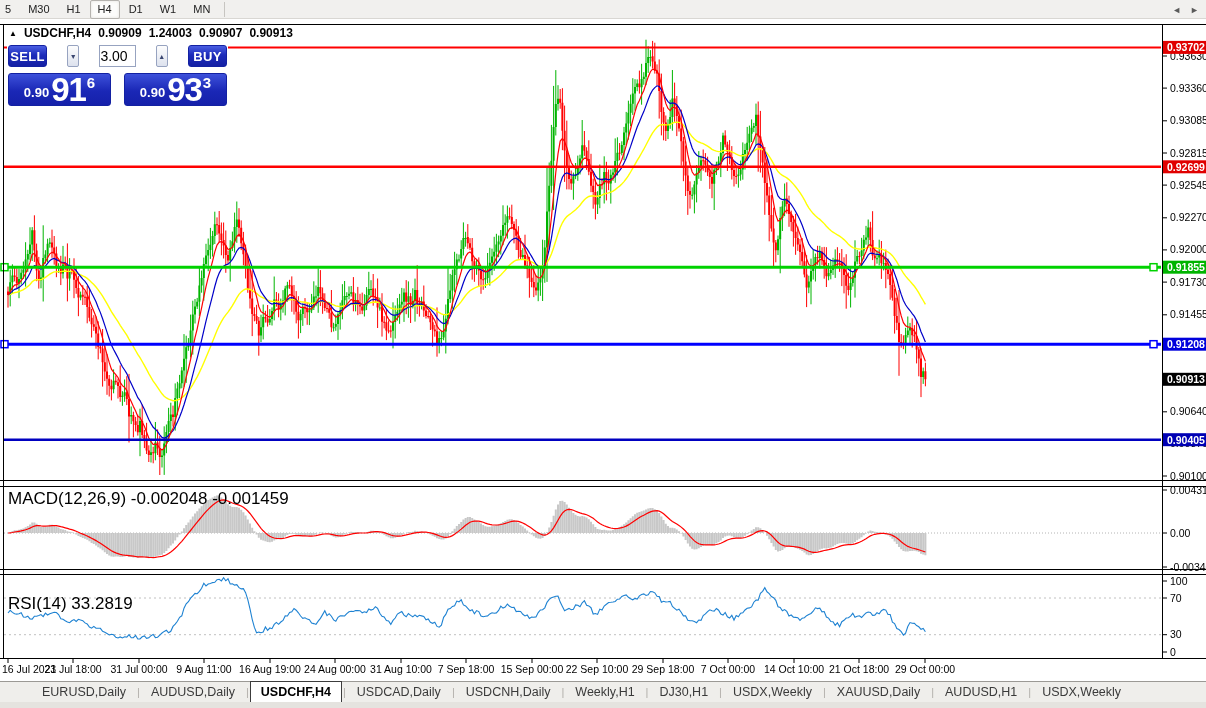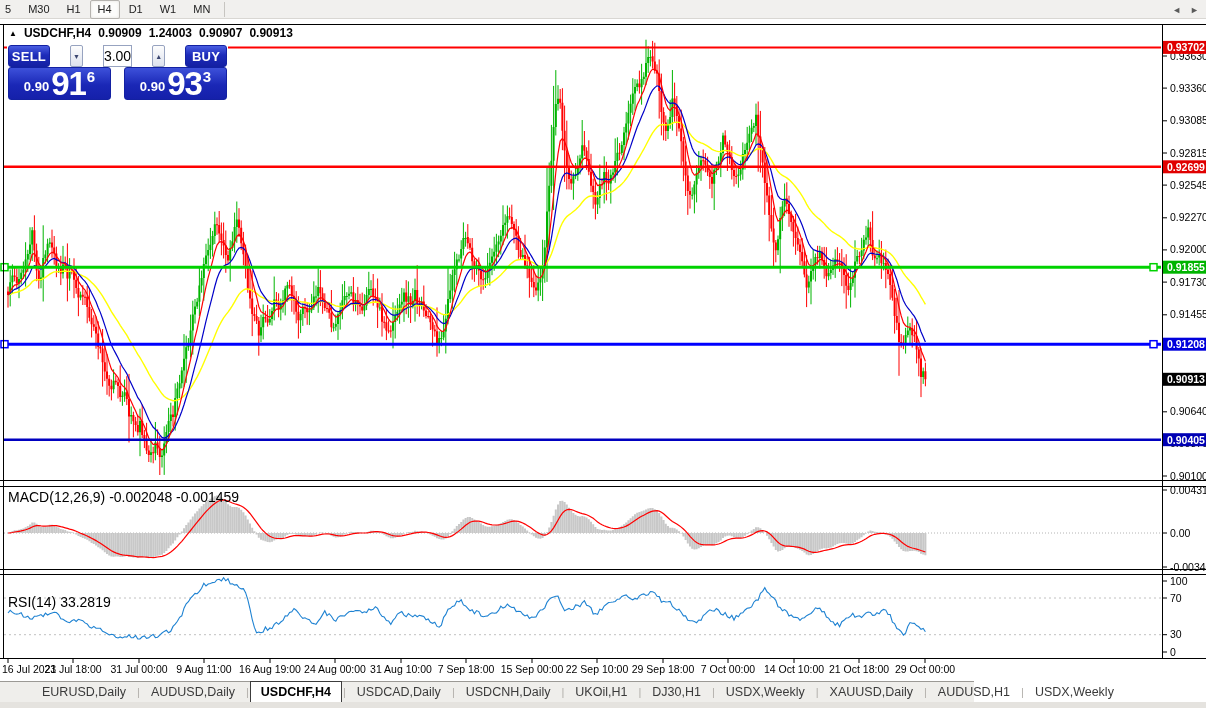--- a/index.html
+++ b/index.html
@@ -18,30 +18,30 @@
   .trade-panel{position:absolute;left:7px;top:44px;width:219px;z-index:5;background:#fff;padding:1px}
   .tp-row{display:flex;gap:20px}
   .btn-blue{background:linear-gradient(#4a5ee2,#1d2cba 45%,#1420a4);color:#fff;border:1px solid #1321a2;
             border-radius:3px;display:flex;align-items:center;justify-content:center;
             font-size:13px;font-weight:bold;letter-spacing:.3px}
   .tp-sell,.tp-buy{width:56px;height:22px;box-sizing:border-box}
   .spin{width:17px;height:22px;box-sizing:border-box;background:linear-gradient(#fdfdfd,#dde2ee);
         border:1px solid #97a3c0;border-radius:2px;color:#3a4670;display:flex;align-items:center;
         justify-content:center;font-size:7px}
   .vol{flex:1;height:22px;box-sizing:border-box;background:#fff;border:1px solid #97a3c0;
-       font-size:14px;color:#000;display:flex;align-items:center;justify-content:flex-end;}
-  .tp-row2{margin-top:0;display:flex;gap:13px}
+       font-size:14px;color:#000;display:flex;align-items:center;justify-content:flex-end;padding-right:7px}
+  .tp-row2{margin-top:6px;display:flex;gap:13px}
   .pricebox{width:107px;height:33px;box-sizing:border-box;border:1px solid #1321a2;border-radius:3px;
             background:linear-gradient(#3d51da,#1a27b6 55%,#1520aa);color:#fff;
             display:flex;align-items:flex-end;justify-content:center;padding-bottom:1px}
   .p-prefix{font-size:13px;font-weight:bold;margin:0 2px 4px 0}
   .p-main{font-size:33px;line-height:29px;font-weight:700;letter-spacing:-1px}
   .p-sup{font-size:15px;font-weight:bold;margin:0 0 13px 1px}
-  .indlabel{position:absolute;z-index:5;font-size:14px;color:#000;white-space:nowrap}
-  .tabbar{position:absolute;left:0;top:681px;width:974px;height:21px;background:#efeeeb;
+  .indlabel{position:absolute;z-index:5;font-size:17px;color:#000;white-space:nowrap}
+  .tabbar{position:absolute;left:0;top:681px;width:1206px;height:21px;background:#efeeeb;
           border-top:1px solid #9b9995;display:flex;align-items:center;padding-left:32px;
           box-sizing:border-box;font-size:12.5px;color:#3a3a3a;z-index:6}
   .tab{padding:1px 10px;height:16px;display:flex;align-items:center;white-space:nowrap}
   .tab.active{background:#fff;border:1px solid #3c3c3c;border-bottom:1px solid #fff;height:19px;
               font-weight:bold;color:#000}
   .tab-sep{color:#b0aeaa;padding:0 1px;font-size:11px}
   .tab-scroll{position:absolute;right:7px;top:5px;display:flex;gap:9px;color:#5a5a5a;font-size:9px;z-index:7}
   .bottomstrip{position:absolute;left:0;top:702px;width:1206px;height:6px;background:#e5e3df;z-index:6}
 </style>
 </head>
@@ -227,21 +227,21 @@
     <div class="tab">EURUSD,Daily</div>
     <span class="tab-sep">|</span>
     <div class="tab">AUDUSD,Daily</div>
     <span class="tab-sep">|</span>
     <div class="tab active">USDCHF,H4</div>
     <span class="tab-sep">|</span>
     <div class="tab">USDCAD,Daily</div>
     <span class="tab-sep">|</span>
     <div class="tab">USDCNH,Daily</div>
     <span class="tab-sep">|</span>
-    <div class="tab">UKOil,H1</div>
+    <div class="tab">Weekly,H1</div>
     <span class="tab-sep">|</span>
     <div class="tab">DJ30,H1</div>
     <span class="tab-sep">|</span>
     <div class="tab">USDX,Weekly</div>
     <span class="tab-sep">|</span>
     <div class="tab">XAUUSD,Daily</div>
     <span class="tab-sep">|</span>
     <div class="tab">AUDUSD,H1</div>
     <span class="tab-sep">|</span>
     <div class="tab">USDX,Weekly</div>

